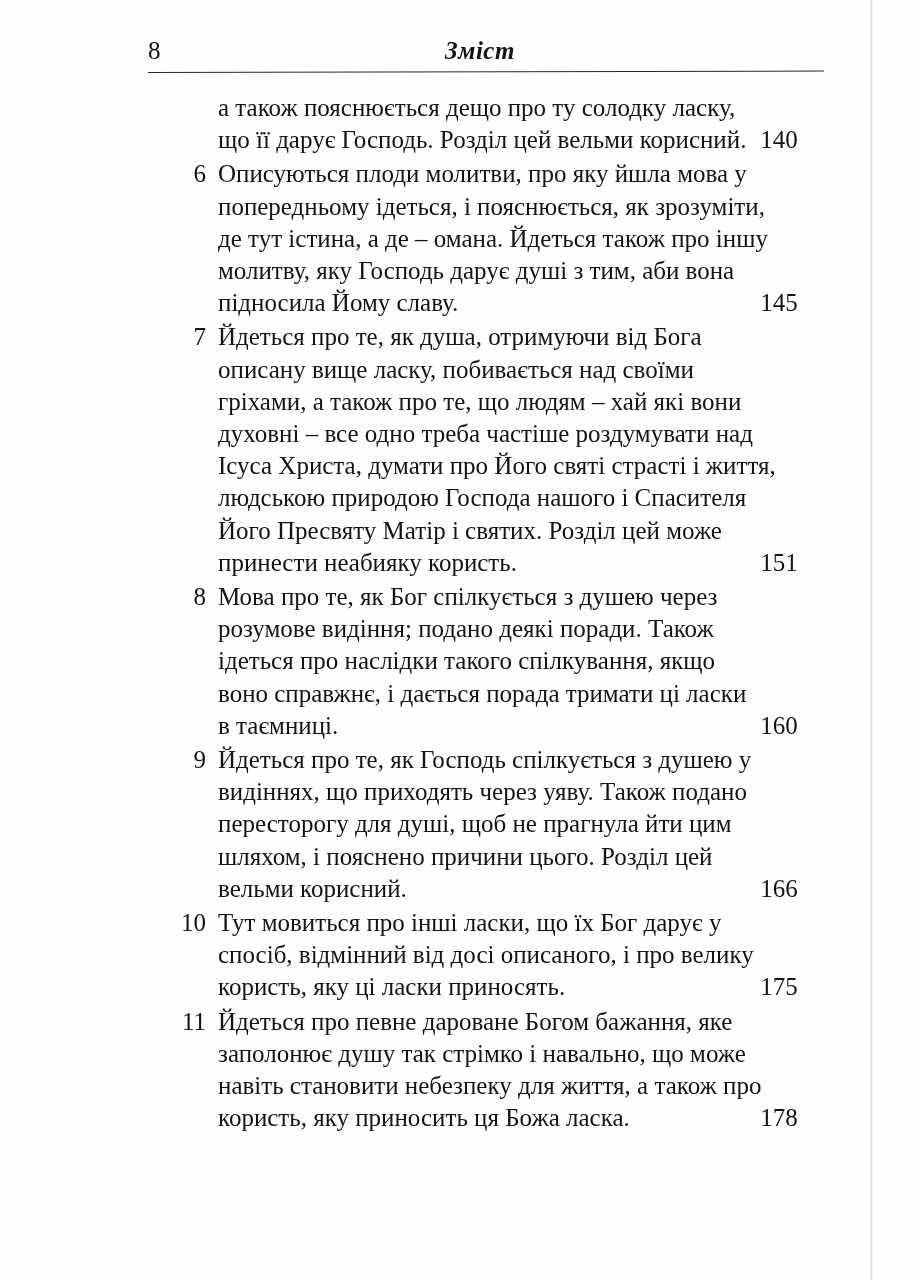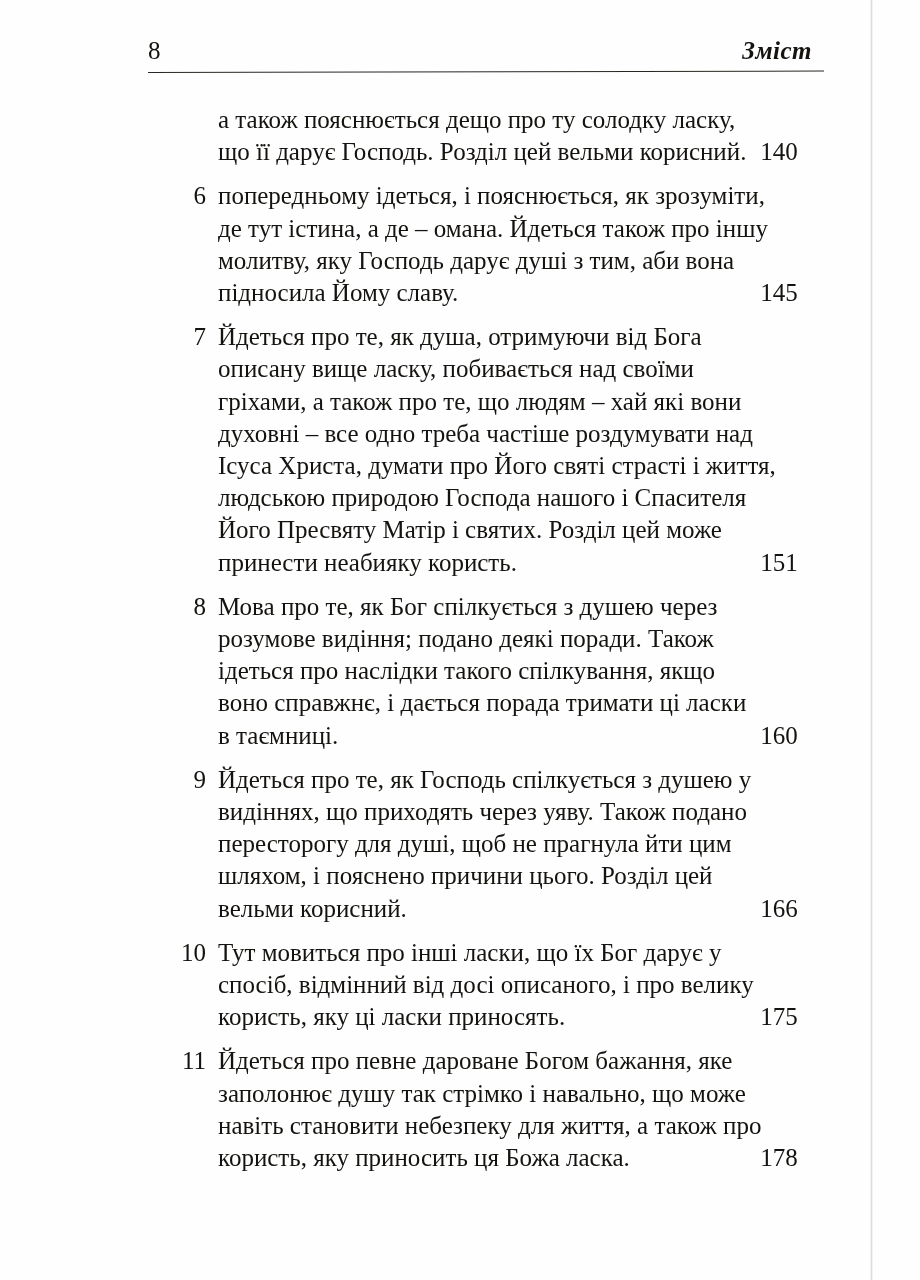--- a/index.html
+++ b/index.html
@@ -32,21 +32,21 @@
     top: 0;
     font-size: 25px;
     line-height: 34px;
     color: #15130f;
   }
   .runhead-title {
     position: absolute;
     left: 0;
     right: 0;
     top: 0;
-    text-align: right;
+    text-align: center;
     font-size: 25px;
     line-height: 34px;
     font-style: italic;
     font-weight: bold;
     letter-spacing: 0.5px;
     color: #15130f;
     padding-right: 12px;
   }
   .runhead-rule {
     position: absolute;
@@ -62,21 +62,21 @@
   
   .toc {
     position: absolute;
     left: 148px;
     top: 92px;
     width: 676px;
   }
   .toc-entry {
     position: relative;
     display: block;
-    margin: 12px 0 2px 0;
+    margin: 0 0 2px 0;
   }
   .entry-num {
     position: absolute;
     left: 0;
     top: 0;
     width: 58px;
     text-align: right;
     font-size: 25px;
     line-height: 32.2px;
     color: #15130f;
@@ -134,20 +134,21 @@
         <div class="entry-num"></div>
         <div class="entry-body">
           <span>а також пояснюється дещо про ту солодку ласку,</span>
           <span>що її дарує Господь. Розділ цей вельми корисний.</span>
         </div>
         <div class="entry-page">140</div>
       </div>
       <div class="toc-entry">
         <div class="entry-num">6</div>
         <div class="entry-body">
+          <span>Описуються плоди молитви, про яку йшла мова у</span>
           <span>попередньому ідеться, і пояснюється, як зрозуміти,</span>
           <span>де тут істина, а де – омана. Йдеться також про іншу</span>
           <span>молитву, яку Господь дарує душі з тим, аби вона</span>
           <span>підносила Йому славу.</span>
         </div>
         <div class="entry-page">145</div>
       </div>
       <div class="toc-entry">
         <div class="entry-num">7</div>
         <div class="entry-body">

